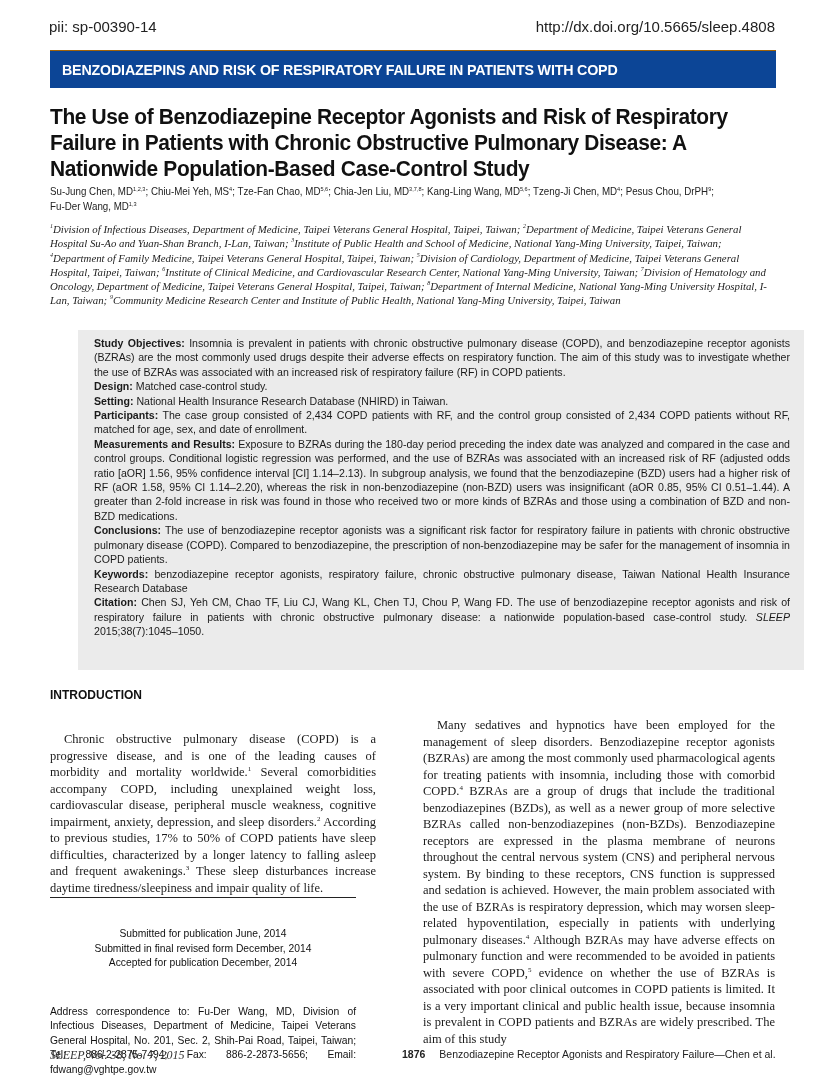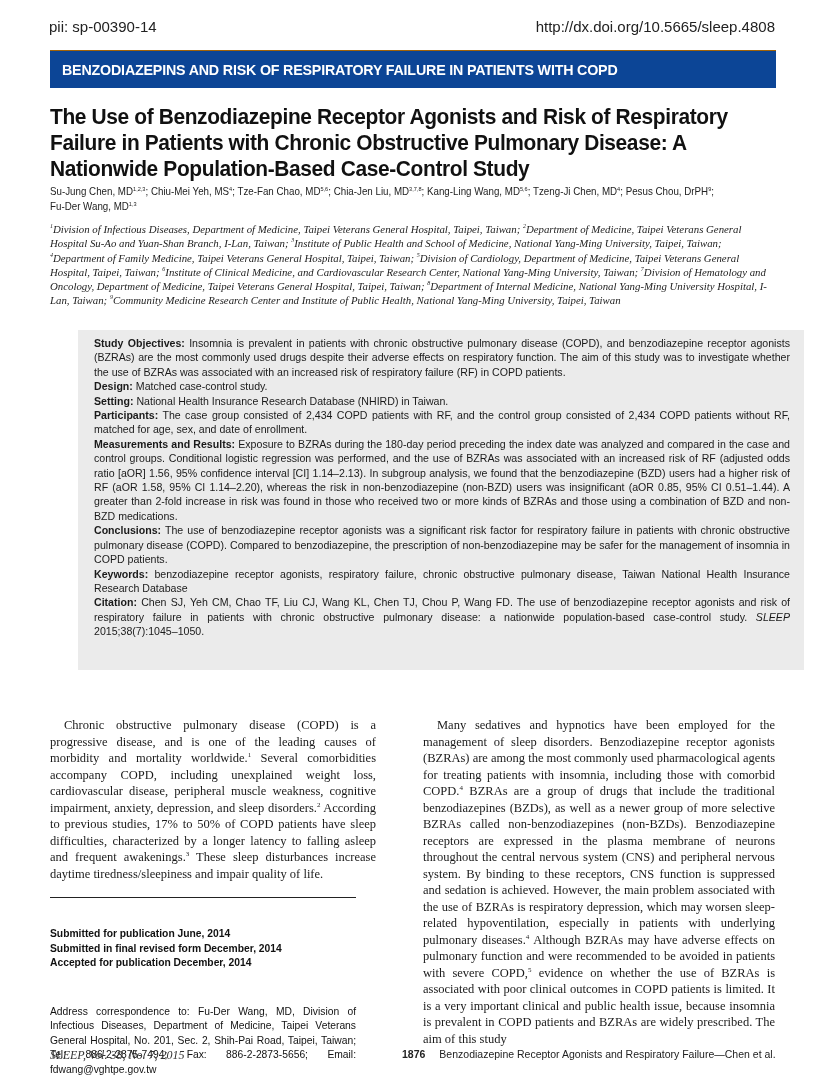--- a/index.html
+++ b/index.html
@@ -28,21 +28,21 @@
   .col { position: absolute; top: 688px; width: 326px; }
   .col-left { left: 50px; }
   .col-right { left: 423px; width: 352px; }
   .section-head { font-weight: bold; font-size: 12px; color: #111; margin-bottom: 1px; }
   .body-text { font-family: "Liberation Serif", serif; font-size: 12.5px; line-height: 16.5px; color: #1a1a1a; text-align: justify; text-indent: 14px; margin-top: 29px; }
   .body-text sup { font-size: 7px; line-height: 0; }
 
   .rule { position: absolute; top: 897px; left: 50px; width: 306px; height: 1px; background: #222; }
 
   .submission { position: absolute; top: 927px; left: 50px; width: 306px; font-size: 10.3px; line-height: 14.5px; color: #111; }
-  .submission .b { font-weight: bold; }
+  .submission .b { font-weight: normal; text-align: center; }
   .submission .addr { text-align: justify; margin-top: 34px; }
 
   .footer-left { position: absolute; top: 1048px; left: 50px; font-family: "Liberation Serif", serif; font-style: italic; font-size: 12px; color: #333; }
   .footer-right { position: absolute; top: 1048px; left: 402px; font-size: 10.5px; color: #222; white-space: nowrap; }
   .footer-right .pg { font-weight: bold; margin-right: 14px; }
 </style>
 </head>
 <body>
 
 <div class="top-meta">
@@ -65,20 +65,21 @@
   <p><b>Design:</b> <span>Matched case-control study.</span></p>
   <p><b>Setting:</b> <span>National Health Insurance Research Database (NHIRD) in Taiwan.</span></p>
   <p><b>Participants:</b> <span>The case group consisted of 2,434 COPD patients with RF, and the control group consisted of 2,434 COPD patients without RF, matched for age, sex, and date of enrollment.</span></p>
   <p><b>Measurements and Results:</b> <span>Exposure to BZRAs during the 180-day period preceding the index date was analyzed and compared in the case and control groups. Conditional logistic regression was performed, and the use of BZRAs was associated with an increased risk of RF (adjusted odds ratio [aOR] 1.56, 95% confidence interval [CI] 1.14–2.13). In subgroup analysis, we found that the benzodiazepine (BZD) users had a higher risk of RF (aOR 1.58, 95% CI 1.14–2.20), whereas the risk in non-benzodiazepine (non-BZD) users was insignificant (aOR 0.85, 95% CI 0.51–1.44). A greater than 2-fold increase in risk was found in those who received two or more kinds of BZRAs and those using a combination of BZD and non-BZD medications.</span></p>
   <p><b>Conclusions:</b> <span>The use of benzodiazepine receptor agonists was a significant risk factor for respiratory failure in patients with chronic obstructive pulmonary disease (COPD). Compared to benzodiazepine, the prescription of non-benzodiazepine may be safer for the management of insomnia in COPD patients.</span></p>
   <p><b>Keywords:</b> <span>benzodiazepine receptor agonists, respiratory failure, chronic obstructive pulmonary disease, Taiwan National Health Insurance Research Database</span></p>
   <p><b>Citation:</b> <span>Chen SJ, Yeh CM, Chao TF, Liu CJ, Wang KL, Chen TJ, Chou P, Wang FD. The use of benzodiazepine receptor agonists and risk of respiratory failure in patients with chronic obstructive pulmonary disease: a nationwide population-based case-control study. </span><i>SLEEP</i><span> 2015;38(7):1045–1050.</span></p>
 </div>
 
 <div class="col col-left">
+  <div class="section-head">INTRODUCTION</div>
   <p class="body-text" id="leftPara">Chronic obstructive pulmonary disease (COPD) is a progressive disease, and is one of the leading causes of morbidity and mortality worldwide.<sup>1</sup> Several comorbidities accompany COPD, including unexplained weight loss, cardiovascular disease, peripheral muscle weakness, cognitive impairment, anxiety, depression, and sleep disorders.<sup>2</sup> According to previous studies, 17% to 50% of COPD patients have sleep difficulties, characterized by a longer latency to falling asleep and frequent awakenings.<sup>3</sup> These sleep disturbances increase daytime tiredness/sleepiness and impair quality of life.</p>
 </div>
 
 <div class="rule"></div>
 
 <div class="submission">
   <div class="b">Submitted for publication June, 2014</div>
   <div class="b">Submitted in final revised form December, 2014</div>
   <div class="b">Accepted for publication December, 2014</div>
   <div class="addr">Address correspondence to: Fu-Der Wang, MD, Division of Infectious Diseases, Department of Medicine, Taipei Veterans General Hospital, No. 201, Sec. 2, Shih-Pai Road, Taipei, Taiwan; Tel: 886-2-2875-7494; Fax: 886-2-2873-5656; Email: fdwang@vghtpe.gov.tw</div>

